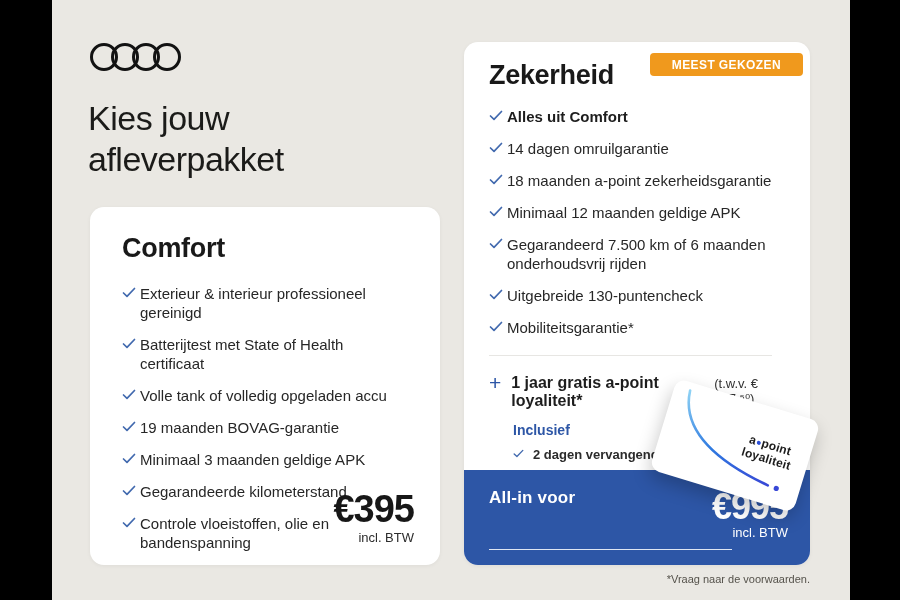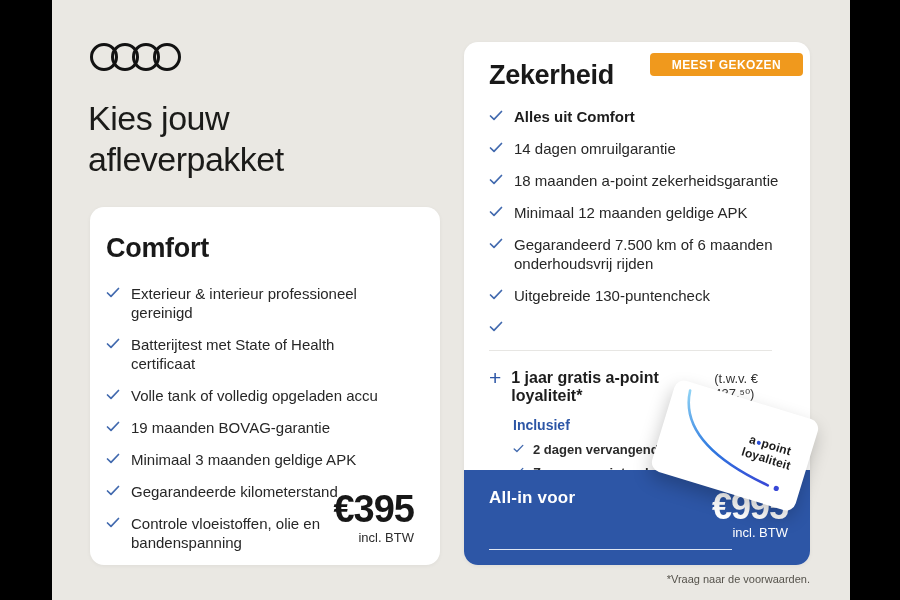--- a/index.html
+++ b/index.html
@@ -6,31 +6,31 @@
   *{box-sizing:border-box;}
   body{font-family:"Liberation Sans","DejaVu Sans",sans-serif;width:900px;height:600px;overflow:hidden;position:relative;}
   .stage{position:absolute;left:52px;top:0;width:798px;height:600px;background:#eae8e3;}
 
   
   .audi-logo{position:absolute;left:38px;top:42px;}
   .page-title{position:absolute;left:36px;top:98px;font-size:34px;line-height:41px;font-weight:500;color:#1b1b19;letter-spacing:-0.5px;white-space:pre-line;}
 
   
   .card{position:absolute;background:#fff;border-radius:14px;box-shadow:0 1px 4px rgba(0,0,0,0.05);}
-  .card-comfort{left:38px;top:207px;width:350px;height:358px;padding:26px 26px 22px 16px;}
+  .card-comfort{left:38px;top:207px;width:350px;height:358px;padding:26px 26px 22px 32px;}
   .card-zekerheid{left:412px;top:42px;width:346px;height:523px;padding:18px 20px 0 25px;}
 
   .card-title{font-size:27px;font-weight:700;color:#191919;letter-spacing:-0.3px;}
   .card-comfort .card-title{margin-bottom:20px;}
   .card-zekerheid .card-title{margin-bottom:16px;}
 
   .badge{position:absolute;top:11px;right:7px;background:#f0991d;color:#fff;font-size:12px;font-weight:700;letter-spacing:0.4px;padding:5px 22px 4px;border-radius:4px;}
 
   .feature-list{display:flex;flex-direction:column;gap:13px;}
-  .feature-row{display:flex;align-items:flex-start;gap:11px;}
+  .feature-row{display:flex;align-items:flex-start;gap:4px;}
   .feature-row .check{color:#4169ae;flex:0 0 auto;margin-top:3px;display:inline-flex;}
   .feature-row .check svg{width:14px;height:11px;}
   .feature-text{font-size:15px;line-height:19px;color:#272727;white-space:pre-line;}
   .feature-row.bold .feature-text{font-weight:700;color:#1d1d1d;}
   .feature-row.small{gap:9px;}
   .feature-row.small .check{margin-top:2px;}
   .feature-row.small .check svg{width:11px;height:9px;}
   .feature-row.small .feature-text{font-size:13px;line-height:16px;font-weight:600;color:#2b2b2b;}
   .sub-list{display:flex;flex-direction:column;gap:7px;}
 
@@ -204,20 +204,21 @@
             </svg>
           </span>
           <span class="feature-text">Uitgebreide 130-puntencheck</span>
         </div>
         <div class="feature-row">
           <span class="check">
             <svg viewBox="0 0 14 11">
               <path d="M1.5 6 L5 9.3 L12.5 1.5" fill="none" stroke="currentColor" stroke-width="1.7" stroke-linecap="round" stroke-linejoin="round"></path>
             </svg>
           </span>
+          <span class="feature-text">Mobiliteitsgarantie*</span>
         </div>
       </div>
 
     <hr class="divider">
 
     <div class="addon-row">
       <span class="plus-icon">+</span>
       <span class="addon-label">1 jaar gratis a-point loyaliteit*</span>
       <span class="addon-note">(t.w.v. € 437,⁵⁰)</span>
     </div>

